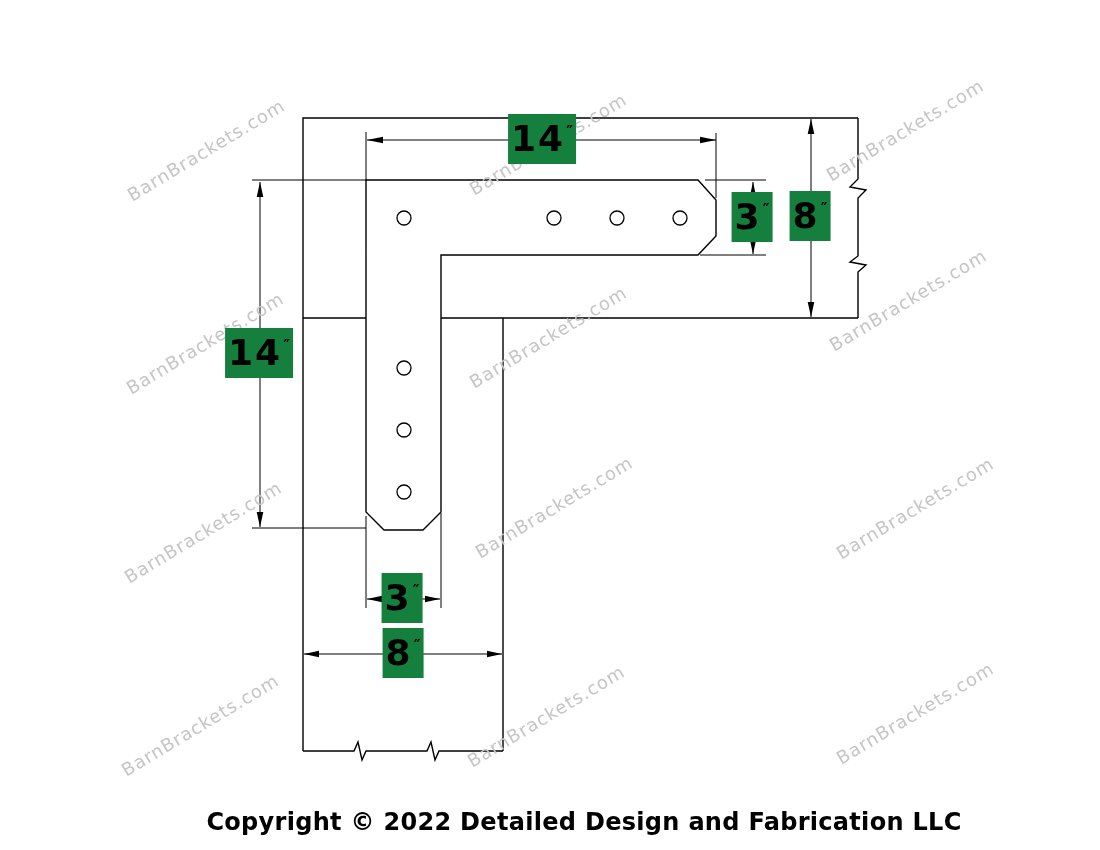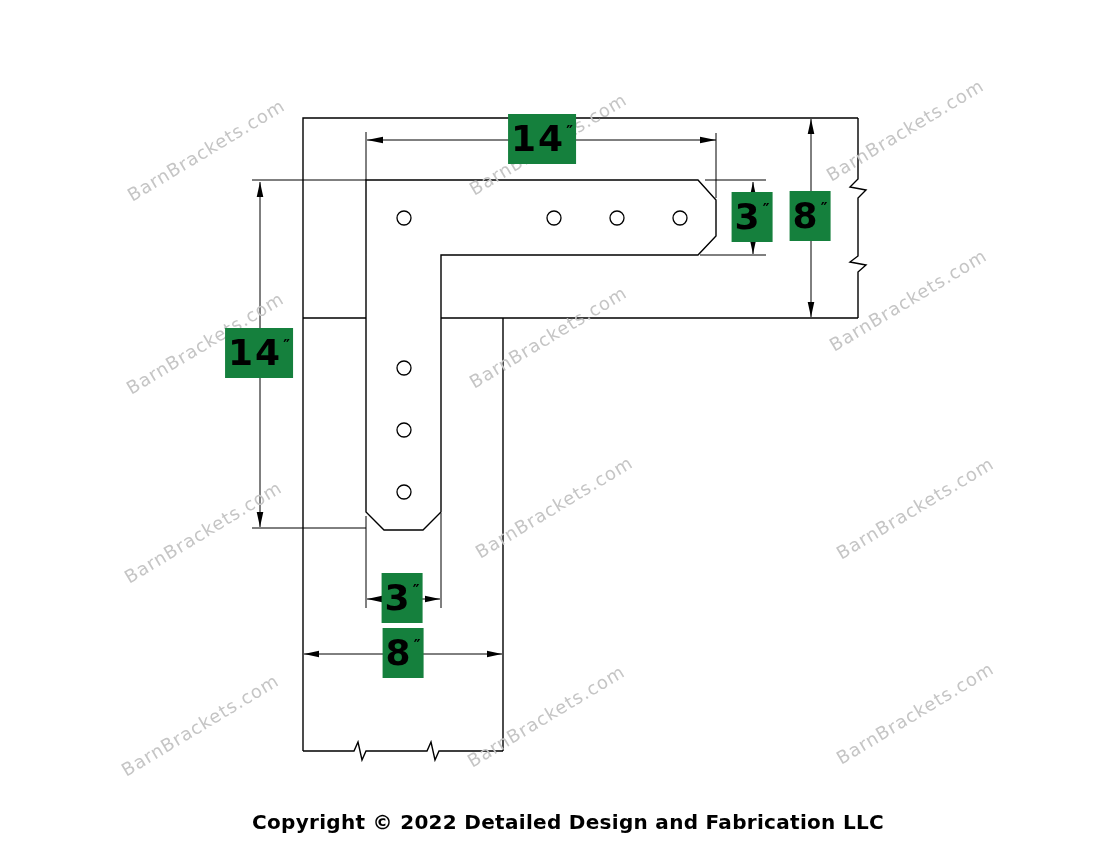--- a/index.html
+++ b/index.html
@@ -7,22 +7,22 @@
          font-family:"DejaVu Sans","Liberation Sans",sans-serif;}
   #drawing-svg{position:absolute;left:0;top:0;z-index:1;}
   #watermark-layer{position:absolute;left:0;top:0;width:1100px;height:850px;z-index:2;pointer-events:none;}
   .wm{position:absolute;transform:translate(-50%,-50%) rotate(-31deg);
       font-size:18px;letter-spacing:1px;white-space:nowrap;
       font-family:"DejaVu Sans","Liberation Sans",sans-serif;}
   .dim-label{position:absolute;transform:translate(-50%,-50%);background:#15803d;
       font-weight:bold;font-size:36px;line-height:1;letter-spacing:2px;
       padding:7px 3px;white-space:nowrap;z-index:3;color:#000;}
   .dim-label .unit{font-size:0.42em;position:relative;top:-0.9em;letter-spacing:0;margin-left:1px;}
-  #copyright{position:absolute;left:568px;top:822px;transform:translate(-50%,-50%);
-      font-weight:bold;font-size:20px;letter-spacing:0.3px;color:#000;white-space:nowrap;z-index:3;}
+  #copyright{position:absolute;left:584px;top:822px;transform:translate(-50%,-50%);
+      font-weight:bold;font-size:24px;letter-spacing:0.3px;color:#000;white-space:nowrap;z-index:3;}
 </style>
 </head>
 <body>
 
 <div id="stage">
 
   <svg id="drawing-svg" width="1100" height="850" viewBox="0 0 1100 850">
 
     <g stroke="#000" stroke-width="1.4" fill="none">
       <path d="M303,751 L303,118 L858,118"></path>

